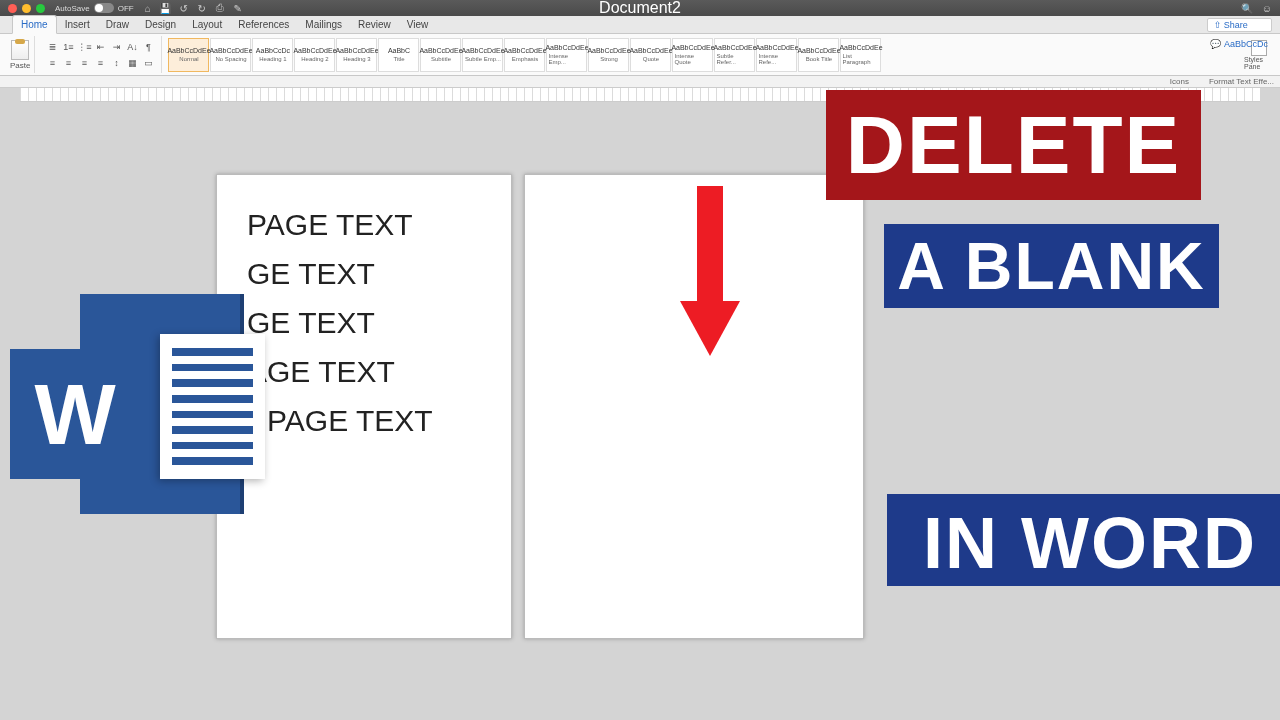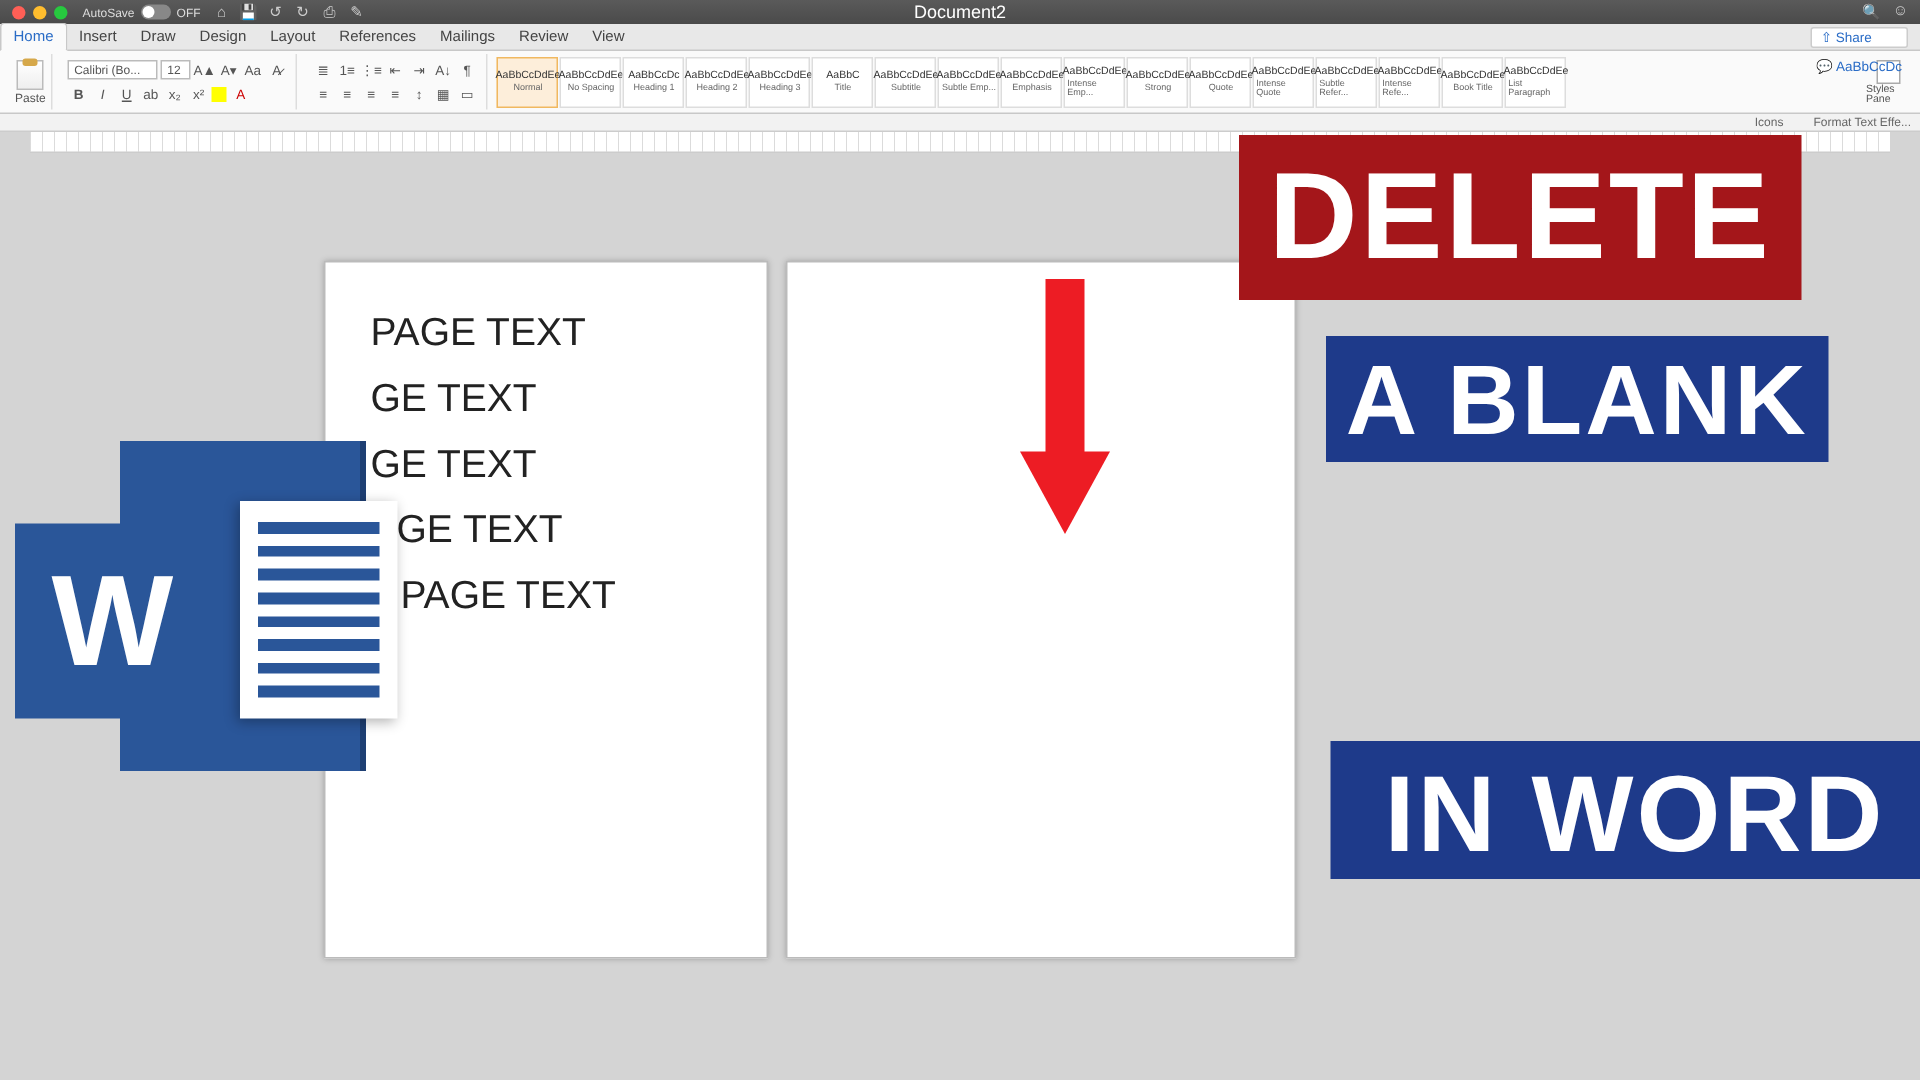--- a/index.html
+++ b/index.html
@@ -8,25 +8,25 @@
 
 .titlebar { height: 16px; background: linear-gradient(#5a5a5a,#4a4a4a); display: flex; align-items: center; padding: 0 8px; color: #ddd; font-size: 9px; }
 .traffic { display: flex; gap: 5px; margin-right: 10px; }
 .traffic span { width: 9px; height: 9px; border-radius: 50%; }
 .tl-close{background:#ff5f56}.tl-min{background:#ffbd2e}.tl-max{background:#27c93f}
 .autosave { display:flex; align-items:center; gap:4px; font-size:8px; }
 .toggle { width:20px; height:10px; background:#888; border-radius:5px; position:relative; }
 .toggle::after{content:"";position:absolute;width:8px;height:8px;background:#fff;border-radius:50%;top:1px;left:1px;}
 .qat { display:flex; gap:6px; margin-left:8px; }
 .qat span { width:12px; height:12px; color:#ccc; font-size:10px; display:flex; align-items:center; justify-content:center; }
-.doc-title { position:absolute; left:50%; transform:translateX(-50%); color:#fff; font-size:12px; }
+.doc-title { position:absolute; left:50%; transform:translateX(-50%); color:#fff; font-size:16px; }
 .title-right { margin-left:auto; display:flex; gap:8px; color:#ccc; font-size:10px;}
 
 
-.tabs { height: 18px; background: #e8e8e8; display:flex; align-items:flex-end; padding:0 0; font-size:10px; border-bottom:1px solid #c8c8c8; position:relative;}
+.tabs { height: 18px; background: #e8e8e8; display:flex; align-items:flex-end; padding:0 12px; font-size:10px; border-bottom:1px solid #c8c8c8; position:relative;}
 .tab { padding:3px 8px; color:#444; cursor:pointer; }
 .tab.active { background:#fafafa; border:1px solid #c8c8c8; border-bottom:1px solid #fafafa; border-radius:3px 3px 0 0; color:#2a6cc6; margin-bottom:-1px;}
 .tabs-right { position:absolute; right:8px; top:2px; display:flex; gap:6px; font-size:9px;flex-direction:column; }
 .share-btn { background:#fff; border:1px solid #ccc; padding:1px 6px; border-radius:2px; color:#2a6cc6;}
 .comments-btn{ color:#2a6cc6; padding:1px 4px; }
 
 
 .ribbon { height: 42px; background:#fafafa; border-bottom:1px solid #c8c8c8; display:flex; align-items:center; padding:2px 6px; gap:4px; font-size:8px; color:#555;}
 .paste-grp{display:flex; flex-direction:column; align-items:center; gap:1px; padding:0 4px; border-right:1px solid #ddd; height:100%; justify-content:center;}
 .paste-ico{width:18px;height:20px;background:linear-gradient(#fff,#eee);border:1px solid #bbb;position:relative;}
@@ -51,21 +51,21 @@
 .ruler{height:14px;background:#fff;border-bottom:1px solid #ccc;position:relative;margin:0 20px;}
 .ruler::before{content:"";position:absolute;inset:0;background:repeating-linear-gradient(90deg,#999 0 1px,transparent 1px 8px);opacity:.35;}
 
 
 .canvas{position:absolute;left:0;right:0;top:102px;bottom:0;background:#d4d4d4;}
 
 .page{position:absolute;background:#fff;box-shadow:0 0 4px rgba(0,0,0,.25);border:1px solid #bbb;}
 .page1{left:216px;top:72px;width:296px;height:465px;}
 .page2{left:524px;top:72px;width:340px;height:465px;}
 .page-lines{position:absolute;left:30px;right:20px;top:30px;display:flex;flex-direction:column;gap:10px;}
-.page-lines div{font-size:26px;font-weight:400;color:#222;white-space:nowrap;line-height:1.3;}
+.page-lines div{font-size:30px;font-weight:400;color:#222;white-space:nowrap;line-height:1.3;}
 
 
 .wlogo{position:absolute;left:10px;top:192px;width:230px;height:230px;}
 .wbook{position:absolute;left:70px;top:0;width:160px;height:220px;background:#2a5699;}
 .wbook::after{content:"";position:absolute;right:-4px;top:0;width:4px;height:100%;background:#1e3f73;}
 .wpanel{position:absolute;left:0;top:55px;width:130px;height:130px;background:#2a5699;display:flex;align-items:center;justify-content:center;}
 .wpanel span{color:#fff;font-size:86px;font-weight:700;font-family:"Segoe UI",sans-serif;}
 .wpage{position:absolute;left:150px;top:40px;width:105px;height:145px;background:#fff;box-shadow:-2px 2px 8px rgba(0,0,0,.3);padding:14px 12px;display:flex;flex-direction:column;gap:8px;}
 .wpage div{height:9px;background:#2a5699;}
 
@@ -127,40 +127,20 @@
     <span class="share-btn">⇧ <span>Share</span></span>
     <span class="comments-btn">💬 <span>AaBbCcDc</span></span>
   </div>
 </div>
 
 <div class="ribbon">
   <div class="paste-grp">
     <div class="paste-ico"></div>
     <span>Paste</span>
   </div>
-  <div class="font-grp">
-    <div class="font-row">
-      <div class="sel" style="width:60px">Calibri (Bo...</div>
-      <div class="sel" style="width:20px">12</div>
-      <div class="btn-s">A▲</div>
-      <div class="btn-s">A▾</div>
-      <div class="btn-s">Aa</div>
-      <div class="btn-s">A̷</div>
-    </div>
-    <div class="font-row">
-      <div class="btn-s" style="font-weight:700">B</div>
-      <div class="btn-s" style="font-style:italic">I</div>
-      <div class="btn-s" style="text-decoration:underline">U</div>
-      <div class="btn-s">ab</div>
-      <div class="btn-s">x₂</div>
-      <div class="btn-s">x²</div>
-      <div class="btn-s" style="background:#ff0;width:10px;height:10px"></div>
-      <div class="btn-s" style="color:#c00">A</div>
-    </div>
-  </div>
   <div class="para-grp">
     <div class="font-row">
       <div class="btn-s">≣</div>
       <div class="btn-s">1≡</div>
       <div class="btn-s">⋮≡</div>
       <div class="btn-s">⇤</div>
       <div class="btn-s">⇥</div>
       <div class="btn-s">A↓</div>
       <div class="btn-s">¶</div>
     </div>

